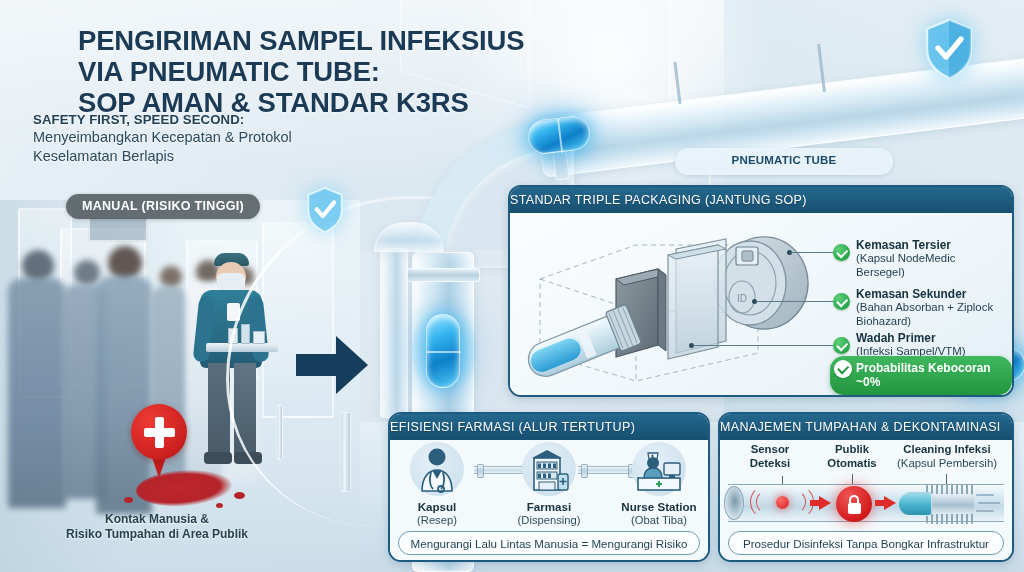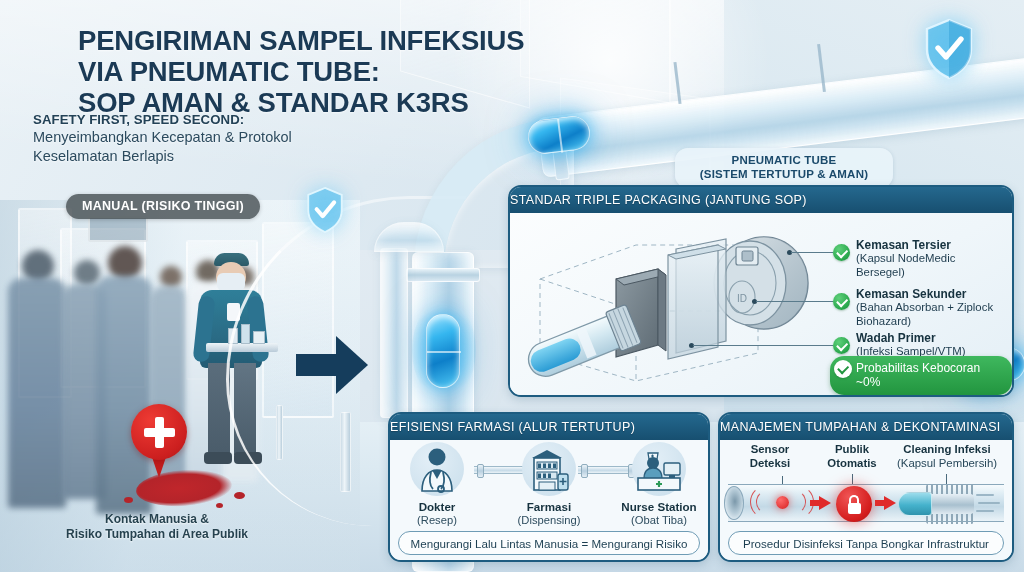--- a/index.html
+++ b/index.html
@@ -240,21 +240,21 @@
   }
   .leader { position: absolute; height: 1.4px; background: #5a7b8c; }
   .leader-dot {
     position: absolute; width: 5px; height: 5px; border-radius: 50%;
     background: #2b4a5c;
   }
   .badge-leak {
     position: absolute; left: 320px; top: 143px;
     padding: 5px 14px 6px 26px;
     background: linear-gradient(180deg, #3fb85e, #22953f);
-    color: #fff; font-size: 12px; font-weight: normal;
+    color: #fff; font-size: 12px; font-weight: bold;
     border-radius: 14px;
     box-shadow: 0 2px 5px rgba(25,110,50,.35);
   }
   .badge-leak .chk {
     left: 4px; top: 4px; width: 18px; height: 18px;
     background: #fff;
   }
   .badge-leak .chk::after {
     border-left-color: #22953f; border-bottom-color: #22953f;
   }
@@ -500,21 +500,20 @@
     <path d="M25 2 L47 11 V31 C47 46 36 55 25 60 Z" fill="rgba(50,160,215,.5)"></path>
     <path d="M14 30 L22 39 L37 21" fill="none" stroke="#fff" stroke-width="5.4" stroke-linecap="round" stroke-linejoin="round"></path>
   </svg>
   <svg class="shield" style="left:306px; top:186px;" width="38" height="48" viewBox="0 0 50 62">
     <path d="M25 2 L47 11 V31 C47 46 36 55 25 60 C14 55 3 46 3 31 V11 Z" fill="rgba(100,195,238,.72)" stroke="rgba(230,248,255,.9)" stroke-width="2.4"></path>
     <path d="M14 30 L22 39 L37 21" fill="none" stroke="#fff" stroke-width="5.4" stroke-linecap="round" stroke-linejoin="round"></path>
   </svg>
 
   <div class="pill-tube">
     <div>PNEUMATIC TUBE</div>
-    <div>(SISTEM TERTUTUP &amp; AMAN)</div>
   </div>
 
   <div class="card" id="card-packaging">
     <div class="card-hd">STANDAR TRIPLE PACKAGING (JANTUNG SOP)</div>
     <div class="card-body">
 
       <svg class="pk-illus" viewBox="0 0 330 176">
 
         <path d="M22 62 L118 28 L240 28 L240 136 L118 164 L22 136 Z" fill="none" stroke="#9fb6c4" stroke-width="1" stroke-dasharray="5 4"></path>
         <path d="M22 62 L118 94 L240 94" fill="none" stroke="#9fb6c4" stroke-width="1" stroke-dasharray="5 4"></path>
@@ -622,21 +621,21 @@
       <div class="ph-node" style="left:8px; top:2px;">
         <div class="ph-circle" style="left:12px;"></div>
         <svg style="position:absolute; left:16px; top:3px;" width="46" height="48" viewBox="0 0 46 48">
           <circle cx="23" cy="12" r="8.5" fill="#2c5f7d"></circle>
           <path d="M8 46 C8 32 15 25 23 25 C31 25 38 32 38 46 Z" fill="#f3f9fc" stroke="#2c5f7d" stroke-width="1.6"></path>
           <path d="M18 25 L23 34 L28 25" fill="#2c5f7d"></path>
           <path d="M17 27 C15 35 16 41 19 44" fill="none" stroke="#2c5f7d" stroke-width="1.8"></path>
           <path d="M29 27 C31 35 30 41 27 44" fill="none" stroke="#2c5f7d" stroke-width="1.8"></path>
           <circle cx="27" cy="44" r="3" fill="none" stroke="#2c5f7d" stroke-width="1.8"></circle>
         </svg>
-        <div class="ph-name">Dokter</div>
+        <div class="ph-name">Kapsul</div>
         <div class="ph-sub">(Resep)</div>
       </div>
 
       <div class="ph-node" style="left:120px; top:2px;">
         <div class="ph-circle" style="left:12px;"></div>
         <svg style="position:absolute; left:17px; top:4px;" width="44" height="46" viewBox="0 0 44 46">
           <rect x="7" y="12" width="26" height="32" fill="#f3f9fc" stroke="#2c5f7d" stroke-width="1.6"></rect>
           <path d="M5 12 L20 4 L35 12 Z" fill="#2c5f7d"></path>
           <rect x="10" y="16" width="20" height="7" fill="#d7e7f0" stroke="#2c5f7d" stroke-width="1"></rect>
           <g fill="#2c5f7d">

